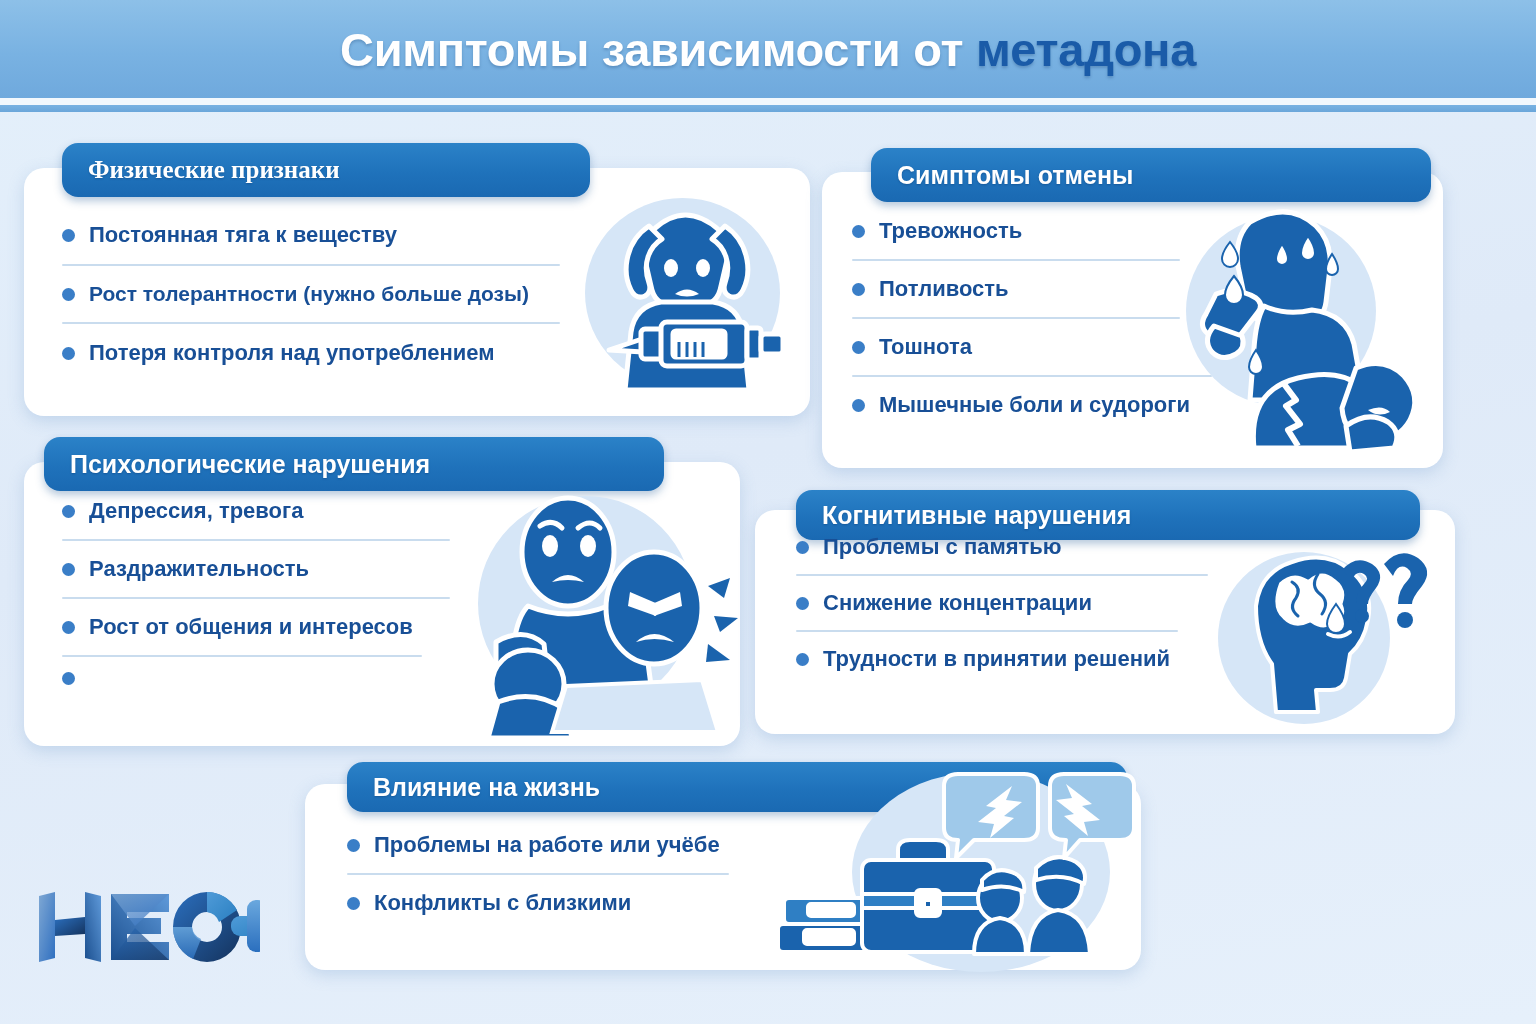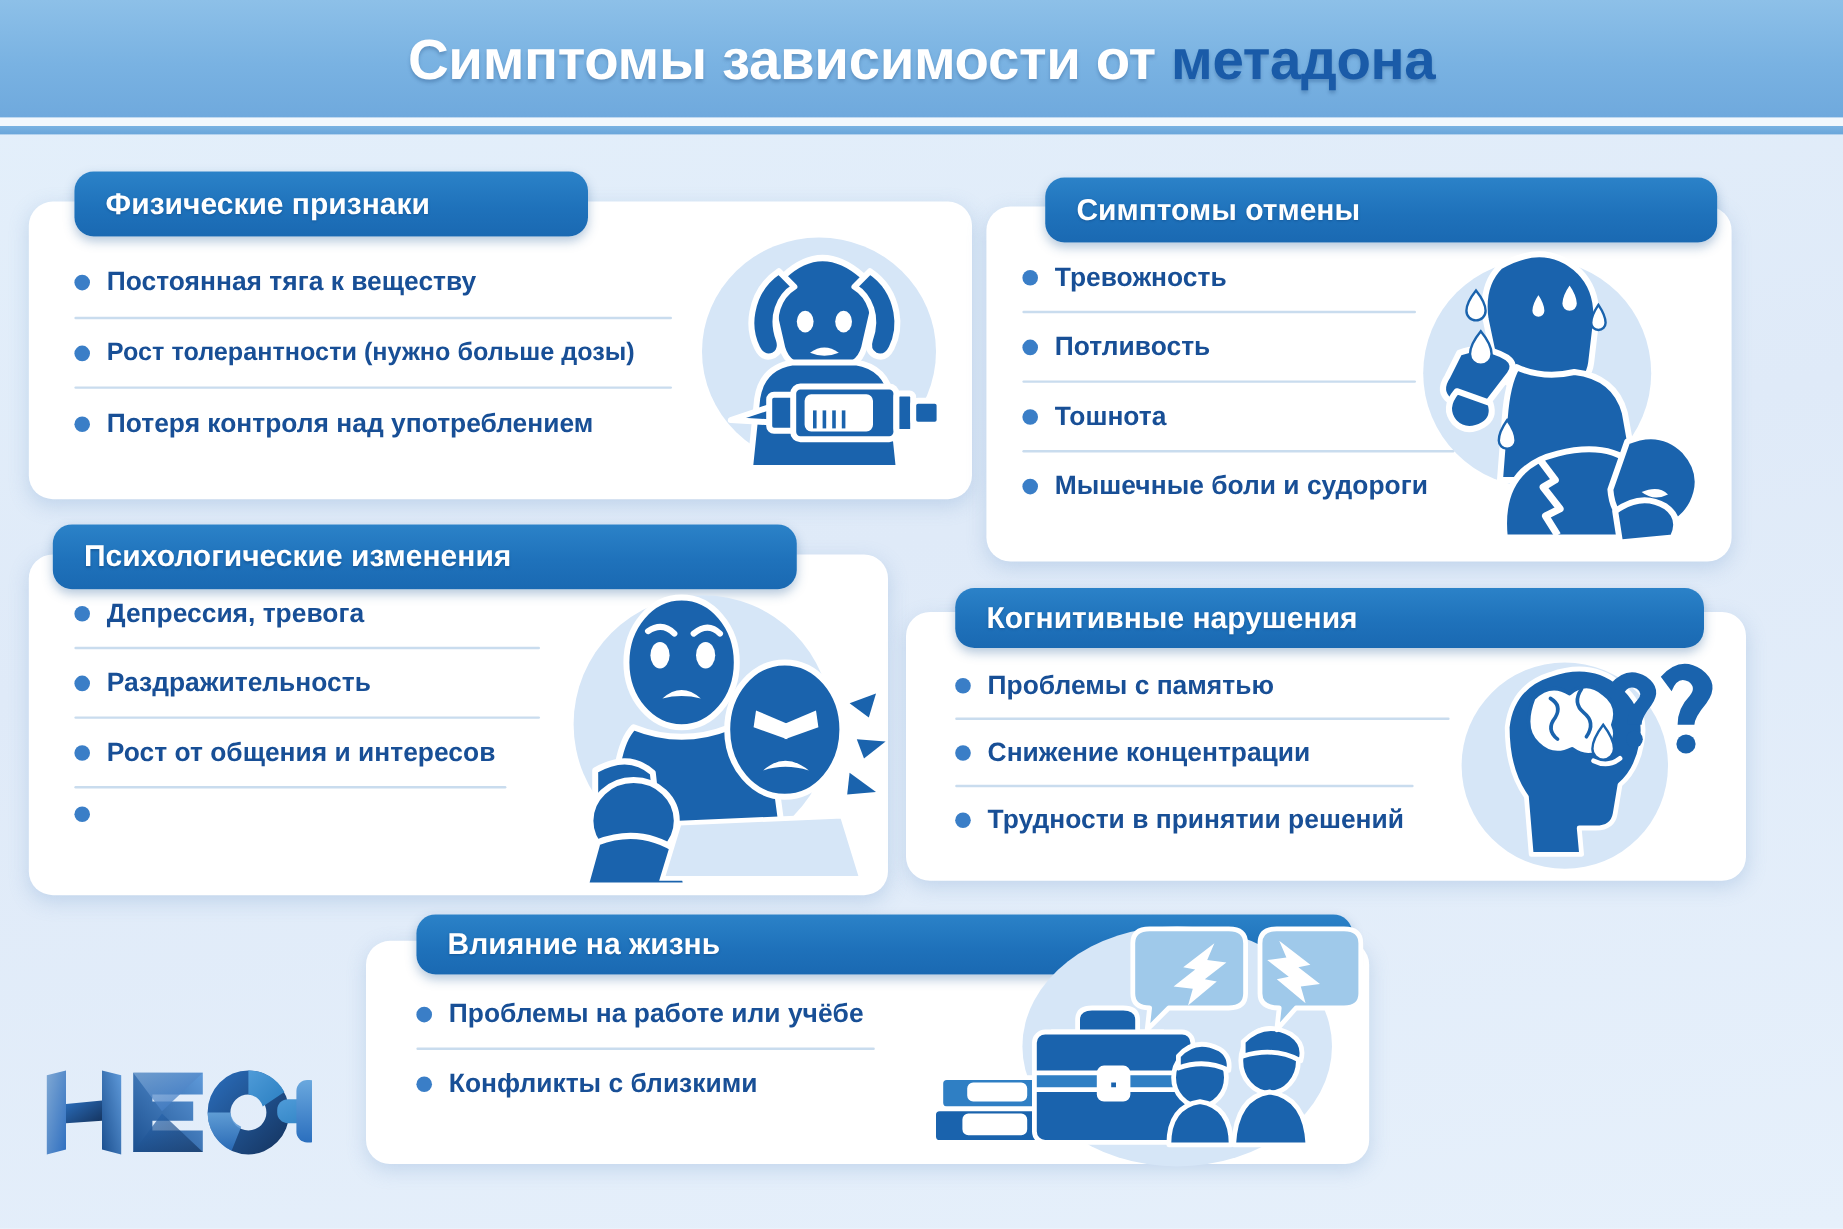--- a/index.html
+++ b/index.html
@@ -51,37 +51,37 @@
   .li-text.sm{font-size:21px;}
   .divider{height:2px;background:#c9dcee;border-radius:2px;}
 
   
   .illus{position:absolute;}
   .illus-circle{position:absolute;border-radius:50%;background:#d6e6f7;}
   .illus svg{position:absolute;left:0;top:0;overflow:visible;}
 
   
   #card-physical      {left:24px; top:168px; width:786px;height:248px;}
-  #head-physical      {left:62px; top:143px; width:428px;height:54px;}
+  #head-physical      {left:62px; top:143px; width:528px;height:54px;font-family:Liberation Serif, serif;}
   #list-physical      {left:62px; top:222px; width:500px;text-align:right;}
   #illus-physical     {left:575px;top:190px; width:225px;height:205px;}
 
   #card-withdrawal    {left:822px;top:172px; width:621px;height:296px;}
   #head-withdrawal    {left:828px;top:148px; width:560px;height:54px;margin-left:43px;}
   #list-withdrawal    {left:852px;top:218px; width:330px;}
   #illus-withdrawal   {left:1178px;top:198px;width:262px;height:258px;}
 
   #card-psych         {left:24px; top:462px; width:716px;height:284px;}
   #head-psych         {left:44px; top:437px; width:620px;height:54px;}
   #list-psych         {left:62px; top:498px; width:390px;}
   #illus-psych        {left:436px;top:490px; width:300px;height:248px;}
 
   #card-cognitive     {left:755px;top:510px; width:700px;height:224px;}
   #head-cognitive     {left:796px;top:490px; width:624px;height:50px;}
-  #list-cognitive     {left:796px;top:558px; width:415px;}
+  #list-cognitive     {left:796px;top:534px; width:415px;}
   #illus-cognitive    {left:1212px;top:548px;width:215px;height:180px;}
 
   #card-life          {left:305px;top:784px; width:836px;height:186px;}
   #head-life          {left:347px;top:762px; width:780px;height:50px;}
   #list-life          {left:347px;top:832px; width:390px;}
   #illus-life         {left:744px;top:772px; width:390px;height:195px;}
 
   
   .logo{position:absolute;left:35px;top:890px;width:225px;height:74px;}
 </style>
@@ -198,21 +198,21 @@
       <path d="M190 212 q14 -6 22 2 q-12 6 -22 -2 Z"></path>
     </g>
     <g fill="none" stroke="#ffffff" stroke-width="6" stroke-linejoin="round">
       <path d="M106 186 l12 16 l-10 6 l14 18 l-12 6 l10 16"></path>
     </g>
   </svg>
 </div>
 
 <div class="card" id="card-psych"></div>
 <div class="card-head" id="head-psych">
-  <span class="card-head-text">Психологические изменения</span>
+  <span class="card-head-text">Психологические нарушения</span>
 </div>
 <div class="list" id="list-psych">
   <div class="li">
     <span class="dot"></span>
     <span class="li-text">Депрессия, тревога</span>
   </div>
   <div class="divider" style="margin:15px 0;width:388px;"></div>
   <div class="li">
     <span class="dot"></span>
     <span class="li-text">Раздражительность</span>

